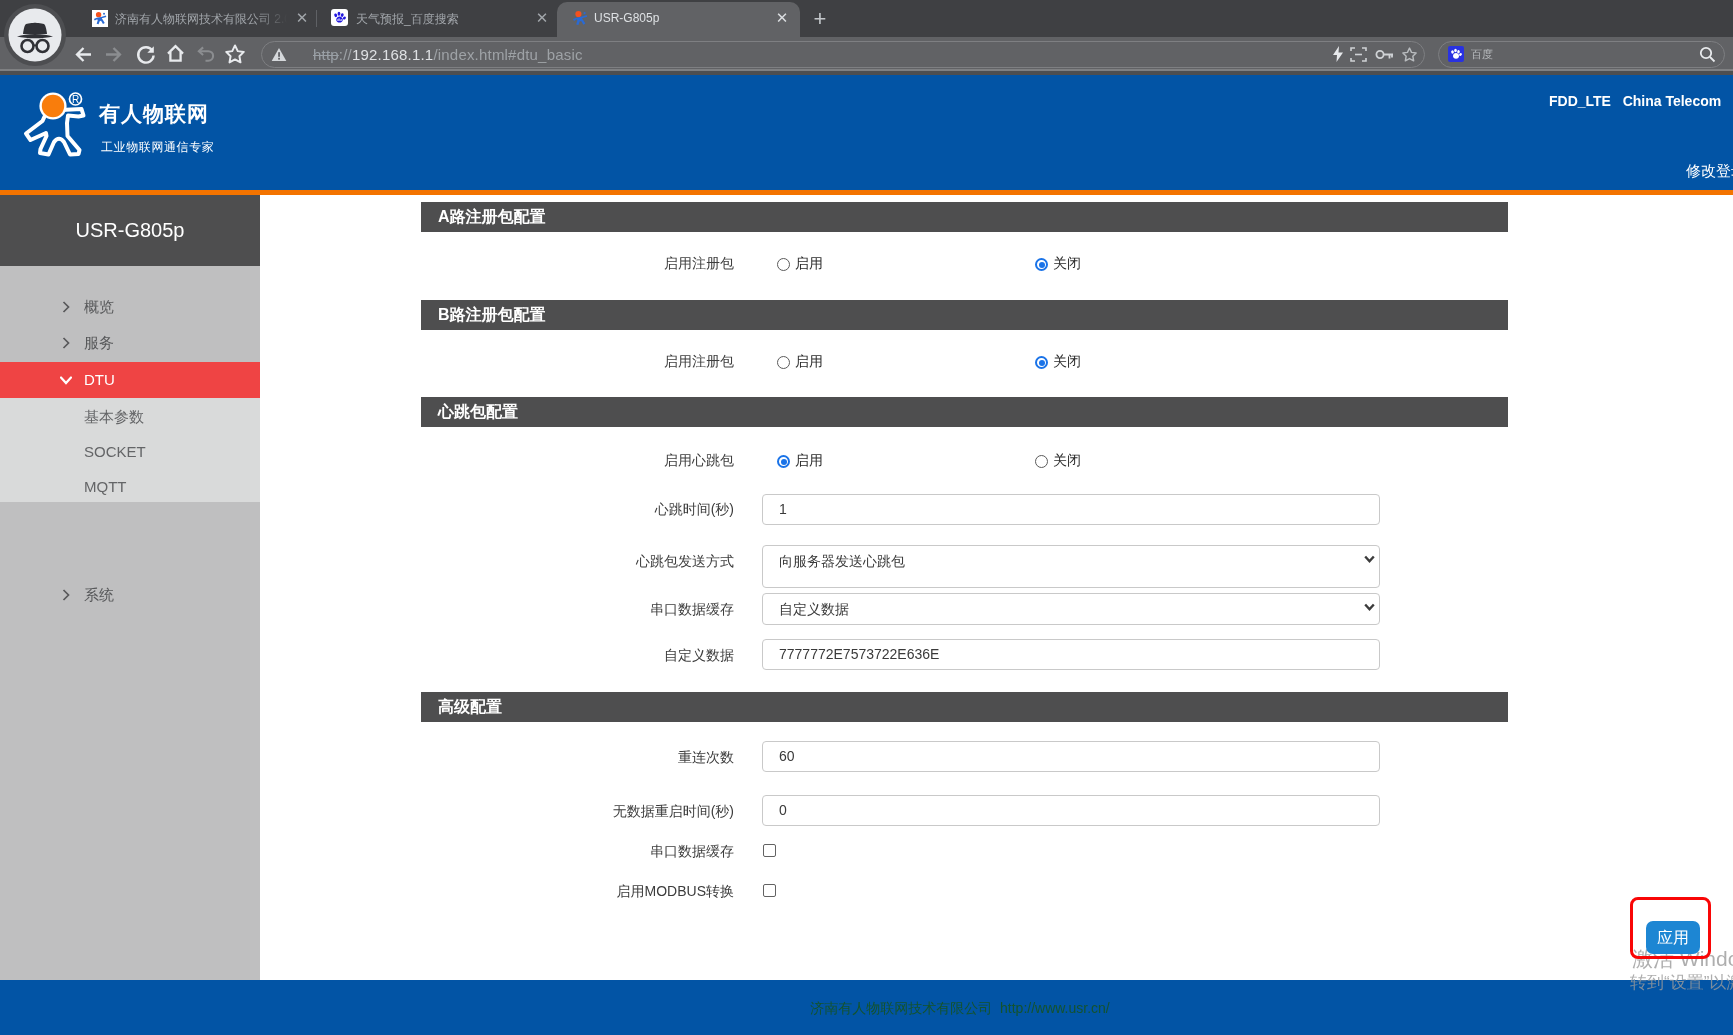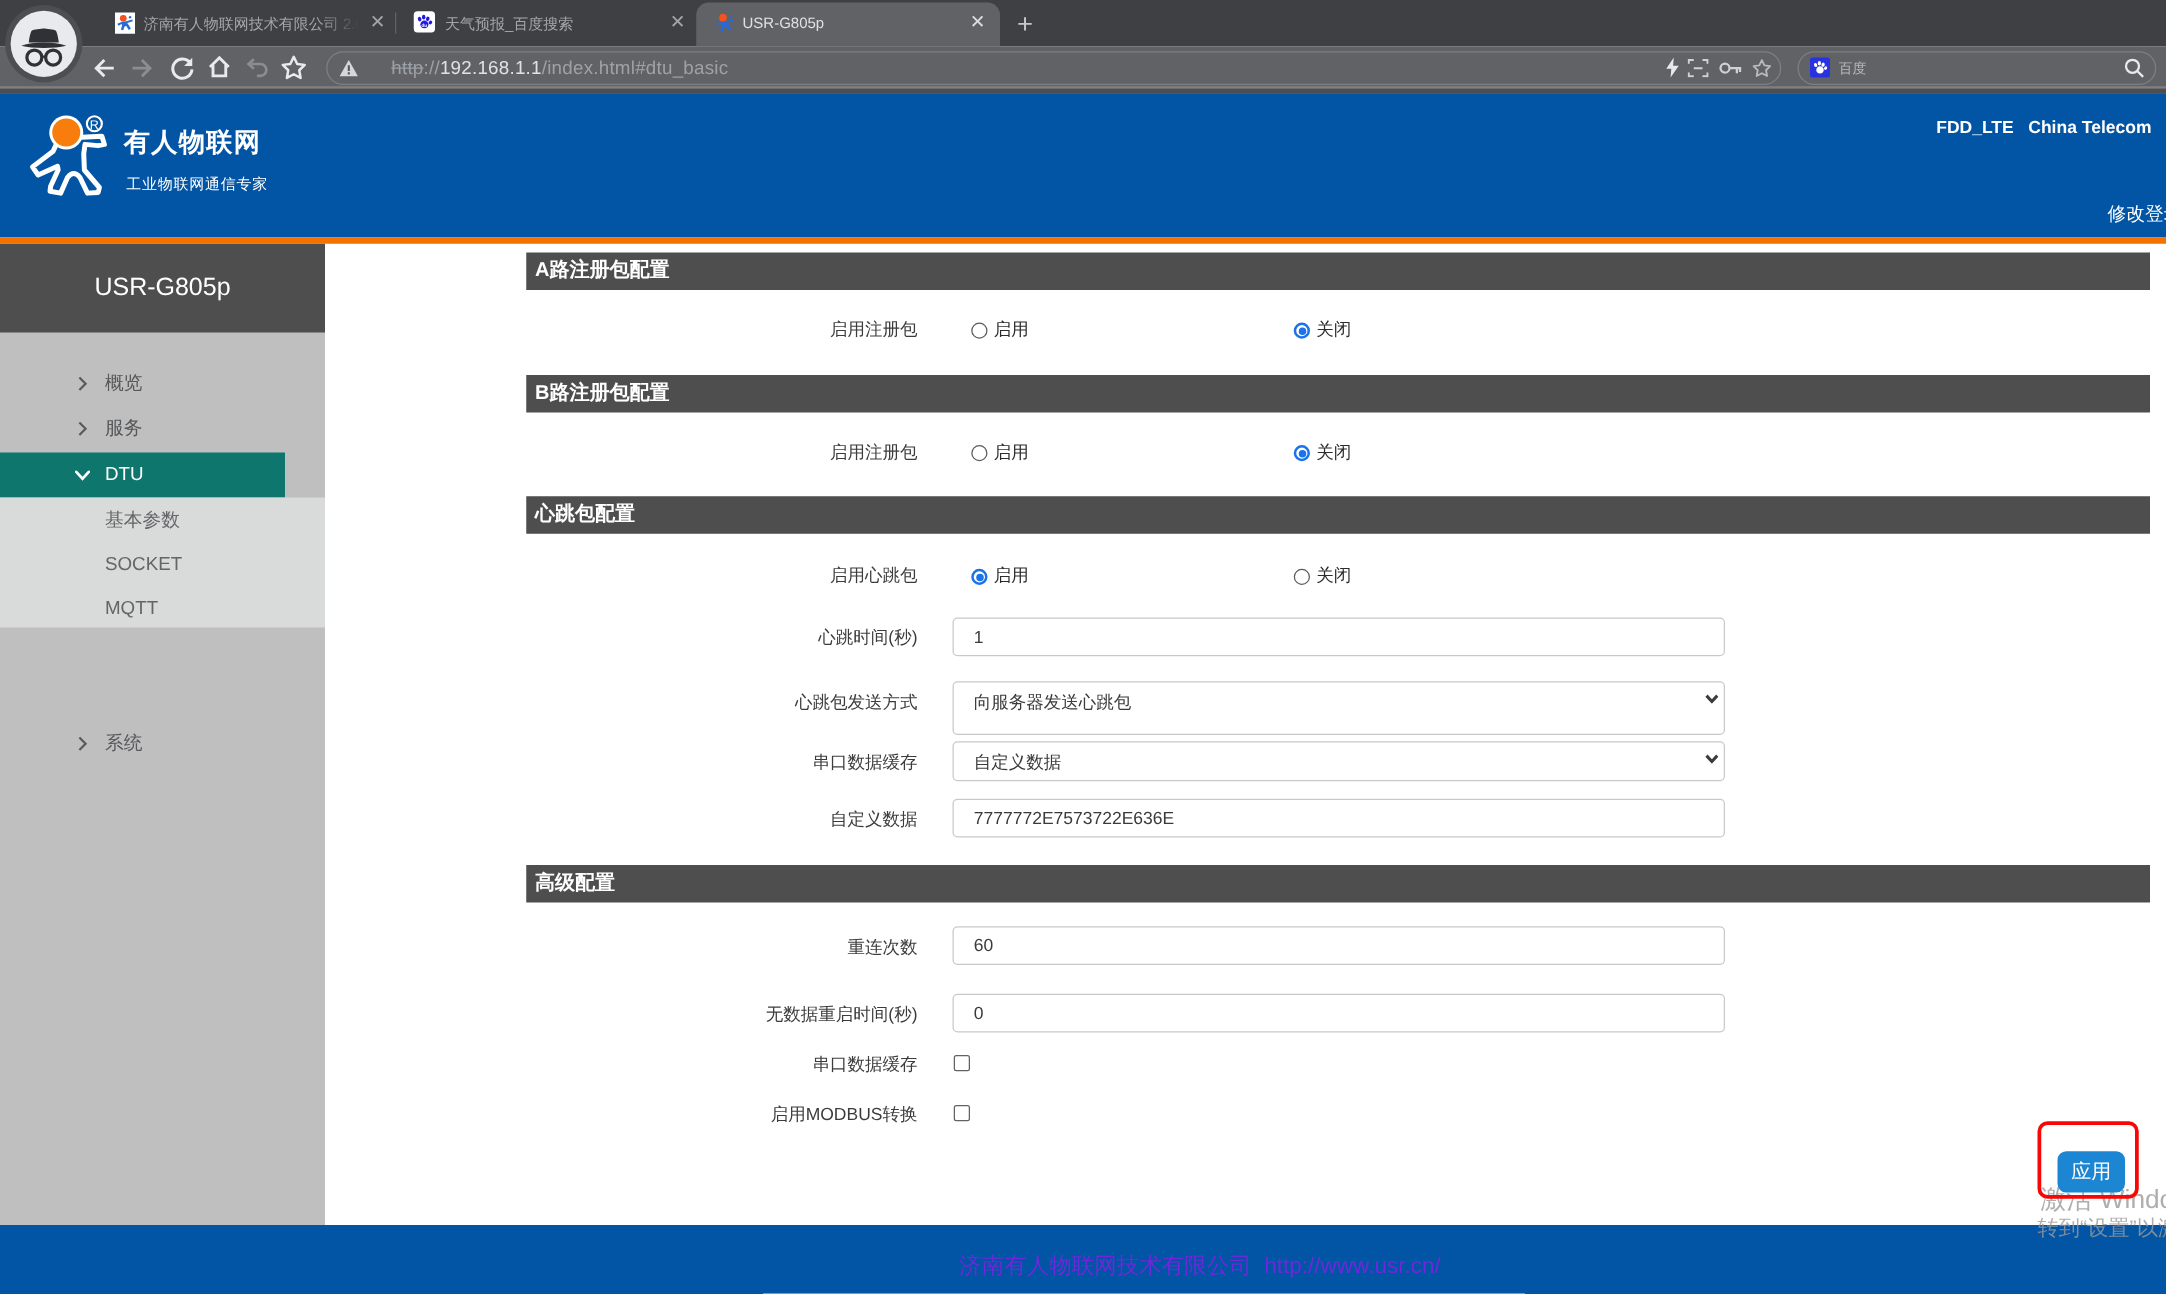--- a/index.html
+++ b/index.html
@@ -30,38 +30,38 @@
 #brand2 { position:absolute; left:101px; top:139px; letter-spacing:0.6px; font-size:12px; color:#fff; }
 #nettype { position:absolute; left:1549px; top:93px; font-size:14px; font-weight:bold; color:#fff; white-space:nowrap; }
 #modify { position:absolute; left:1686px; top:162px; font-size:15px; color:#fff; white-space:nowrap; }
 
 
 #sidebar { position:absolute; left:0; top:195px; width:260px; height:785px; background:#bfbfc0; }
 #sbtitle { position:absolute; left:0; top:0px; width:260px; height:71px; background:#4e4e4f; color:#fff; font-size:20px; text-align:center; line-height:71px; }
 .mi { position:absolute; left:0; width:260px; height:36px; font-size:15px; color:#57585a; line-height:36px; }
 .mi .tx { position:absolute; left:84px; }
 .chev { position:absolute; left:62px; top:12px; width:8px; height:12px; }
-#dturow { position:absolute; left:0; top:167px; width:228px; height:36px; background:#0f766e; color:#fff; font-size:15px; line-height:36px; }
+#dturow { position:absolute; left:0; top:167px; width:260px; height:36px; background:#ef4444; color:#fff; font-size:15px; line-height:36px; }
 #submenu { position:absolute; left:0; top:203px; width:260px; height:104px; background:#d9dada; }
 .smi { position:absolute; left:84px; width:176px; height:35px; font-size:15px; color:#646567; line-height:35px; }
 
 
-.secbar { position:absolute; left:421px; width:1299px; height:30px; background:#4e4e4f; color:#fff; font-size:16px; font-weight:bold; line-height:30px; padding-left:7px; }
+.secbar { position:absolute; left:421px; width:1087px; height:30px; background:#4e4e4f; color:#fff; font-size:16px; font-weight:bold; line-height:30px; padding-left:17px; }
 .lbl { position:absolute; left:434px; width:300px; text-align:right; font-size:14px; color:#3c3c3c; white-space:nowrap; }
 .txt { position:absolute; font-size:14px; color:#2b2b2b; }
 .inpt { position:absolute; left:762px; width:618px; height:31px; border:1px solid #c9c9c9; border-radius:4px; background:#fff; font-size:14px; color:#3a3a3a; line-height:29px; padding-left:16px; }
 .radio { position:absolute; width:13px; height:13px; border-radius:50%; border:1.5px solid #5b5b5b; background:#fff; }
 .radio.sel { border:2px solid #1a73e8; }
 .radio.sel::after { content:""; position:absolute; left:1.5px; top:1.5px; width:6px; height:6px; border-radius:50%; background:#1a73e8; }
 .cb { position:absolute; left:763px; width:13px; height:13px; border:1.5px solid #626262; border-radius:2px; background:#fff; }
 .selarrow { position:absolute; top:9px; right:4px; width:11px; height:8px; }
 
 
 #footer { position:absolute; left:0; top:980px; width:1733px; height:55px; background:#0254a5; }
-#footertxt { position:absolute; left:660px; top:1000px; width:600px; text-align:center; font-size:18px; color:#6d28d9; }
+#footertxt { position:absolute; left:660px; top:1000px; width:600px; text-align:center; font-size:14px; color:#14532d; }
 #redrect { position:absolute; left:1630px; top:897px; width:81px; height:62px; border:3px solid #f90606; border-radius:8px; z-index:6; }
 #applybtn { position:absolute; left:1646px; top:921px; width:54px; height:33px; background:#1d86d3; border-radius:7px; color:#fff; font-size:16px; text-align:center; line-height:33px; z-index:5; }
 #wm1 { position:absolute; left:1632px; top:945px; font-size:21px; color:rgba(154,154,154,0.8); white-space:nowrap; z-index:4; }
 #wm2 { position:absolute; left:1630px; top:971px; font-size:17px; color:rgba(154,154,154,0.8); white-space:nowrap; z-index:4; }
 </style>
 </head>
 <body>
 
 <div id="tabstrip"></div>
 <div id="toolbar"></div>

